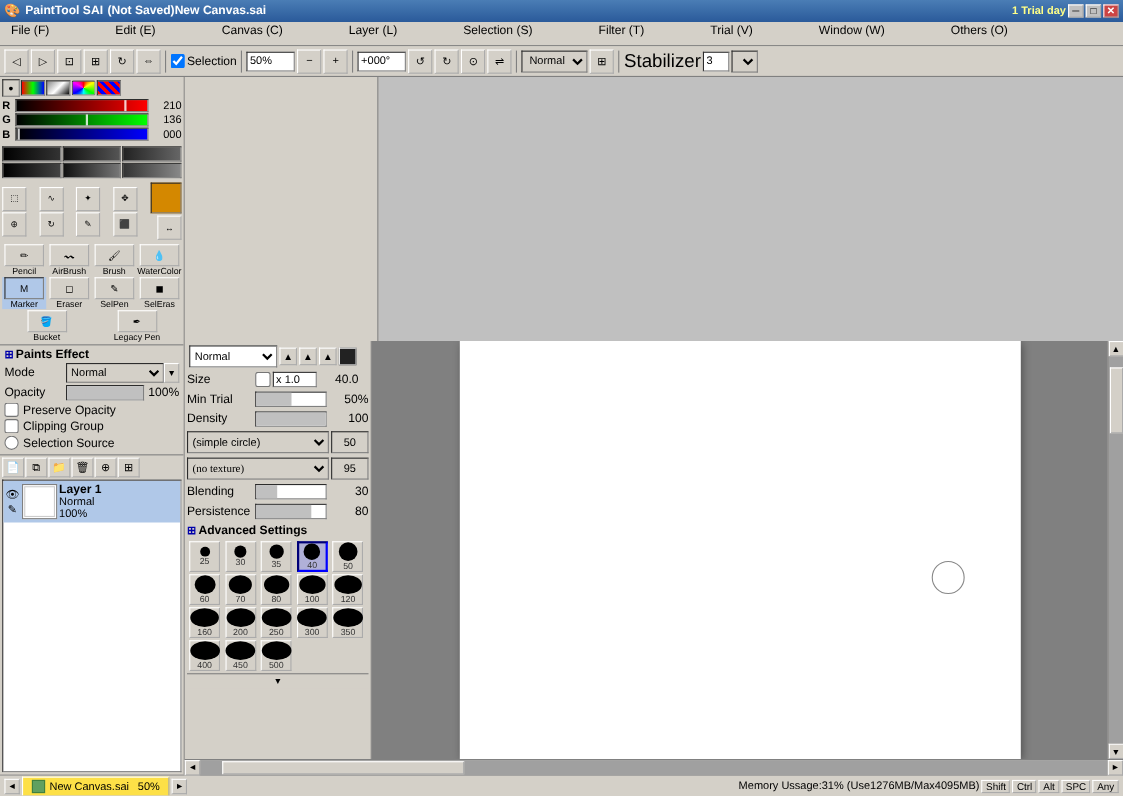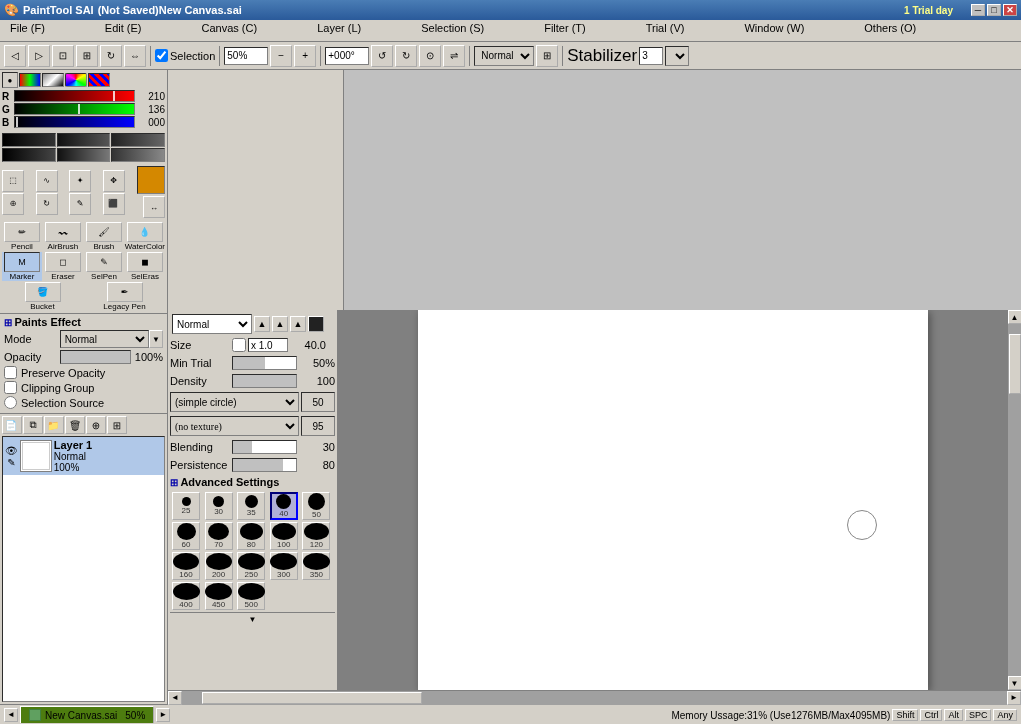--- a/index.html
+++ b/index.html
@@ -3,21 +3,21 @@
   <meta charset="utf-8">
   <style>
     * { margin: 0; padding: 0; box-sizing: border-box; }
     body { width: 1021px; height: 724px; background: #c0c0c0; font-family: 'MS Sans Serif', Arial, sans-serif; font-size: 11px; overflow: hidden; user-select: none; }
     
     
     #titlebar { background: linear-gradient(to bottom, #4a7db5, #2a5a9a); height: 20px; display: flex; align-items: center; justify-content: space-between; padding: 0 4px; color: white; font-size: 11px; font-weight: bold; }
     #titlebar-left { display: flex; align-items: center; gap: 4px; }
     #titlebar-right { display: flex; gap: 2px; align-items: center; font-size: 10px; }
     .title-btn { background: #c0c0c0; border: 1px outset #fff; width: 14px; height: 12px; display: flex; align-items: center; justify-content: center; font-size: 9px; cursor: pointer; color: #000; }
-    #trial-info { color: #ffff88; font-size: 10px; margin-right: 16px; }
+    #trial-info { color: #ffff88; font-size: 10px; margin-right: 0; }
 
     
     #menubar { background: #d4d0c8; height: 22px; display: flex; align-items: flex-start; padding: 0 2px; border-bottom: 1px solid #808080; gap: 44px; }
     .menu-item { padding: 2px 8px; cursor: pointer; font-size: 11px; white-space: nowrap; }
 
     
     #toolbar { background: #d4d0c8; height: 28px; display: flex; align-items: center; padding: 2px 4px; gap: 2px; border-bottom: 1px solid #808080; }
     .tb-btn { width: 22px; height: 22px; background: #d4d0c8; border: 1px outset #fff; display: flex; align-items: center; justify-content: center; cursor: pointer; font-size: 10px; }
     .tb-separator { width: 1px; height: 20px; background: #808080; margin: 0 2px; }
     .tb-input { height: 18px; background: white; border: 1px inset #808080; padding: 0 2px; font-size: 10px; }
@@ -86,22 +86,22 @@
 
     
     #v-scrollbar { width: 14px; background: #d4d0c8; border-left: 1px solid #808080; display: flex; flex-direction: column; align-items: center; }
     .scroll-btn { width: 14px; height: 14px; background: #d4d0c8; border: 1px outset #fff; cursor: pointer; display: flex; align-items: center; justify-content: center; font-size: 8px; }
     .scroll-track { flex: 1; width: 14px; background: #a0a0a0; position: relative; }
     .scroll-thumb { width: 12px; height: 60px; background: #d4d0c8; border: 1px outset #fff; position: absolute; top: 10px; left: 1px; cursor: pointer; }
 
     
     #bottom-bar { height: 20px; background: #d4d0c8; border-top: 1px solid #808080; display: flex; align-items: center; padding: 0 4px; justify-content: space-between; }
     #bottom-left { display: flex; align-items: center; gap: 2px; }
-    #bottom-right { display: flex; align-items: flex-end; gap: 2px; font-size: 10px; }
-    .canvas-tab { background: #4d7c0f; border: 1px outset #fff; border-bottom: none; padding: 2px 8px; font-size: 10px; cursor: pointer; display: flex; align-items: center; gap: 4px; }
+    #bottom-right { display: flex; align-items: center; gap: 2px; font-size: 10px; }
+    .canvas-tab { background: #fde047; border: 1px outset #fff; border-bottom: none; padding: 2px 8px; font-size: 10px; cursor: pointer; display: flex; align-items: center; gap: 4px; }
     .canvas-tab-icon { width: 12px; height: 12px; background: #60a060; border: 1px solid #408040; }
     .status-text { font-size: 10px; }
     .status-key { background: #d4d0c8; border: 1px outset #fff; padding: 0 3px; font-size: 9px; }
     .bs-row { display: flex; align-items: center; margin: 2px 0; gap: 2px; }
     .bs-label { width: 60px; font-size: 11px; }
     .bs-slider { flex: 1; height: 14px; background: white; border: 1px inset #808080; position: relative; cursor: pointer; }
     .bs-slider-fill { height: 100%; background: #c0c0c0; }
     .bs-val { width: 36px; text-align: right; font-size: 11px; }
 
     

